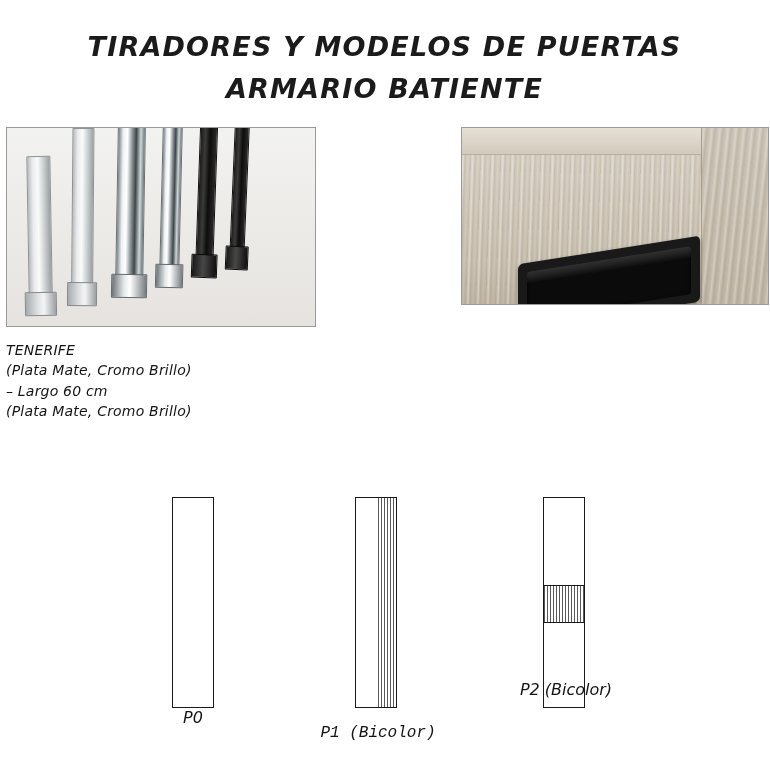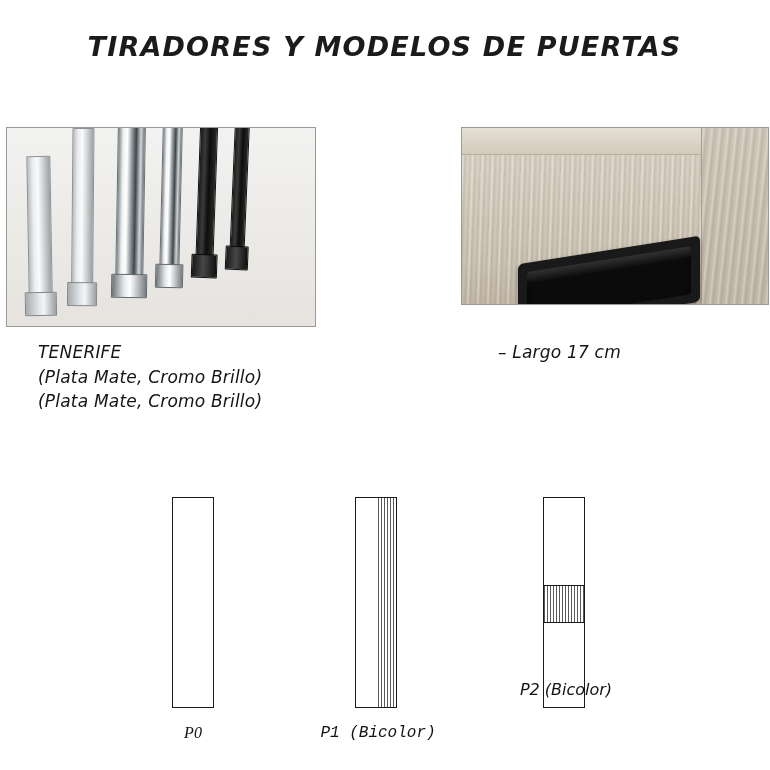--- a/index.html
+++ b/index.html
@@ -158,25 +158,24 @@
     left: 9px; top: 9px; right: 9px; height: 12px;
     background: linear-gradient(180deg, rgba(255,255,255,0.18), rgba(255,255,255,0));
     border-radius: 3px 3px 0 0;
   }
 
   
   .caption {
     position: absolute;
     font-family: "DejaVu Sans", sans-serif;
     font-style: italic;
-    font-size: 17px;
+    font-size: 14px;
     color: #141414;
     line-height: 1.45;
     white-space: nowrap;
-    margin-left: 32px;
   }
   #caption-tenerife { left: 6px; top: 340px; }
   #caption-embutido { left: 466px; top: 340px; }
   .caption div { letter-spacing: 0.2px; }
 
   
   .door {
     position: absolute;
     border: 1px solid #1a1a1a;
     background: #ffffff;
@@ -214,20 +213,21 @@
     color: #131313;
     white-space: nowrap;
     text-align: center;
   }
 </style>
 </head>
 <body>
 
 <div class="title-block">
   <div class="title-line">TIRADORES Y MODELOS DE PUERTAS</div>
+  <div class="title-line">ARMARIO BATIENTE</div>
 </div>
 
 <div class="photo" id="photo-tenerife">
 
   <div class="rail" style="left:22px; bottom:16px; width:22px; height:152px; transform: rotate(-1deg);">
     <div class="body silver-grad"></div>
     <div class="cap silver-cap"></div>
   </div>
 
   <div class="rail" style="left:64px; bottom:26px; width:20px; height:170px; transform: rotate(0.5deg);">
@@ -262,29 +262,29 @@
   <div class="wood-right-panel"></div>
   <div class="inset-handle">
     <div class="inner"></div>
     <div class="sheen"></div>
   </div>
 </div>
 
 <div class="caption" id="caption-tenerife">
   <div>TENERIFE</div>
   <div>(Plata Mate, Cromo Brillo)</div>
+  <div>– Largo 60 cm</div>
   <div>(Plata Mate, Cromo Brillo)</div>
 </div>
 
 <div class="caption" id="caption-embutido">
-  <div>– Largo 17 cm</div>
 </div>
 
 <div class="door" style="left:172px; top:497px; width:42px; height:211px;"></div>
-<div class="door-label" style="left:150px; top:724px; width:86px;font-family:Liberation Serif, serif;">P0</div>
+<div class="door-label" style="left:150px; top:708px; width:86px;">P0</div>
 
 <div class="door" style="left:355px; top:497px; width:42px; height:211px;">
   <div class="hatch-full" style="left:auto; right:0; width:46%;"></div>
 </div>
 <div class="door-label" style="left:318px; top:724px; width:120px;font-family:Liberation Mono, monospace;">P1  (Bicolor)</div>
 
 <div class="door" style="left:543px; top:497px; width:42px; height:211px;">
   <div class="hatch-band" style="top:87px; height:36px;"></div>
 </div>
 <div class="door-label" style="left:506px; top:680px; width:120px;">P2  (Bicolor)</div>

